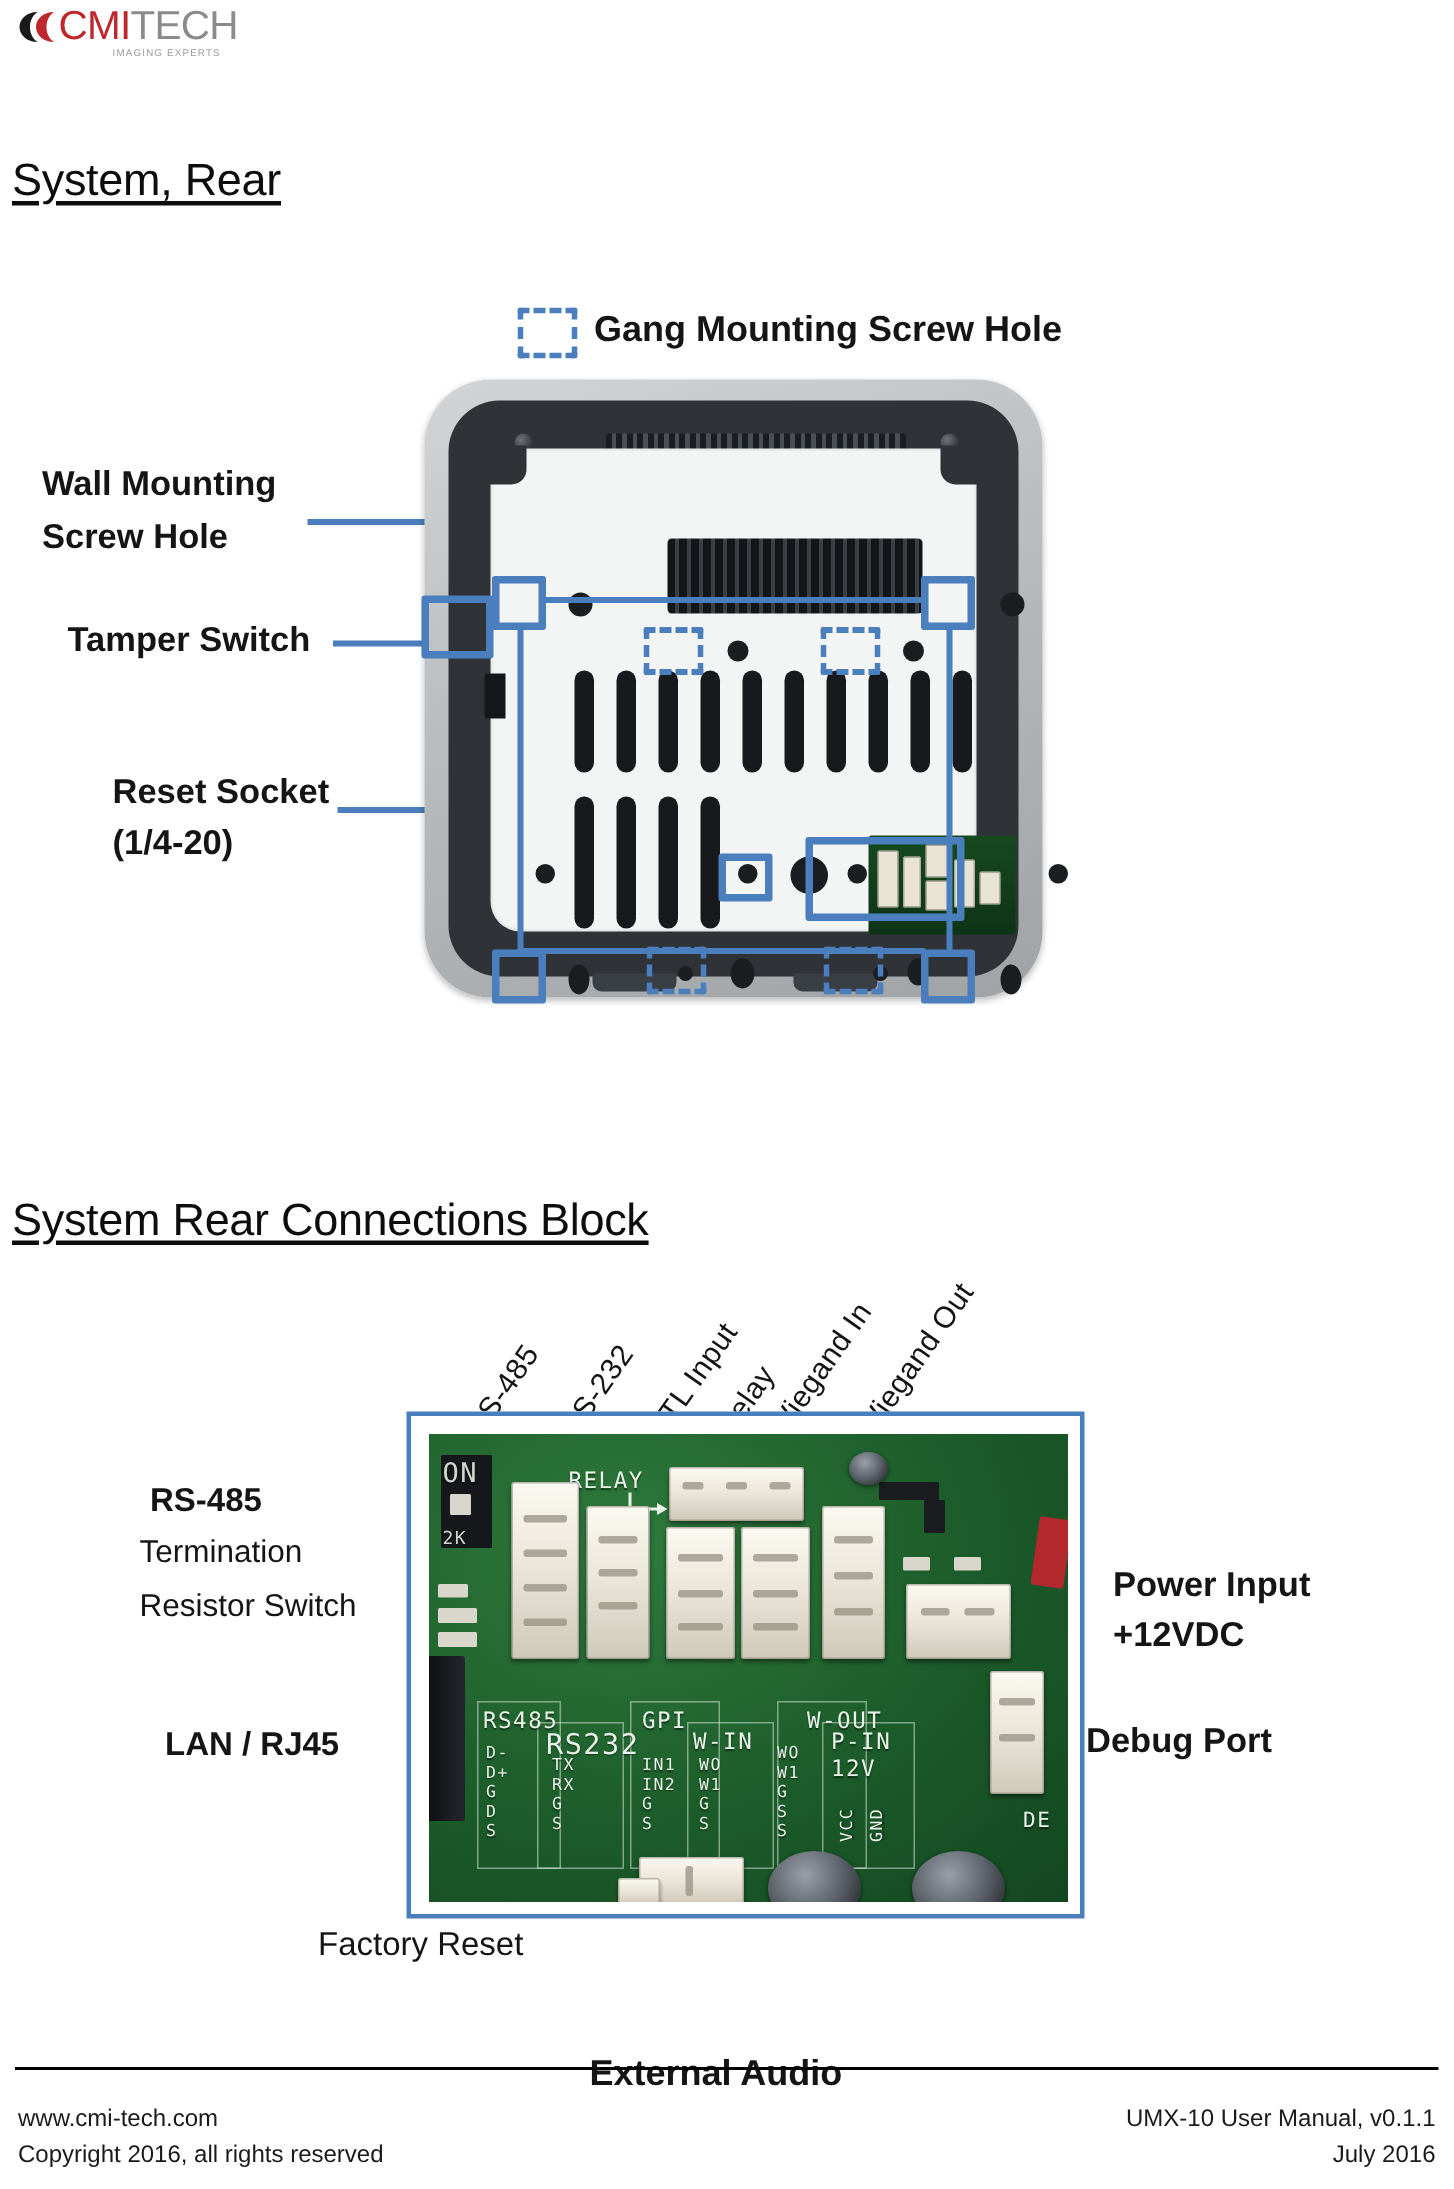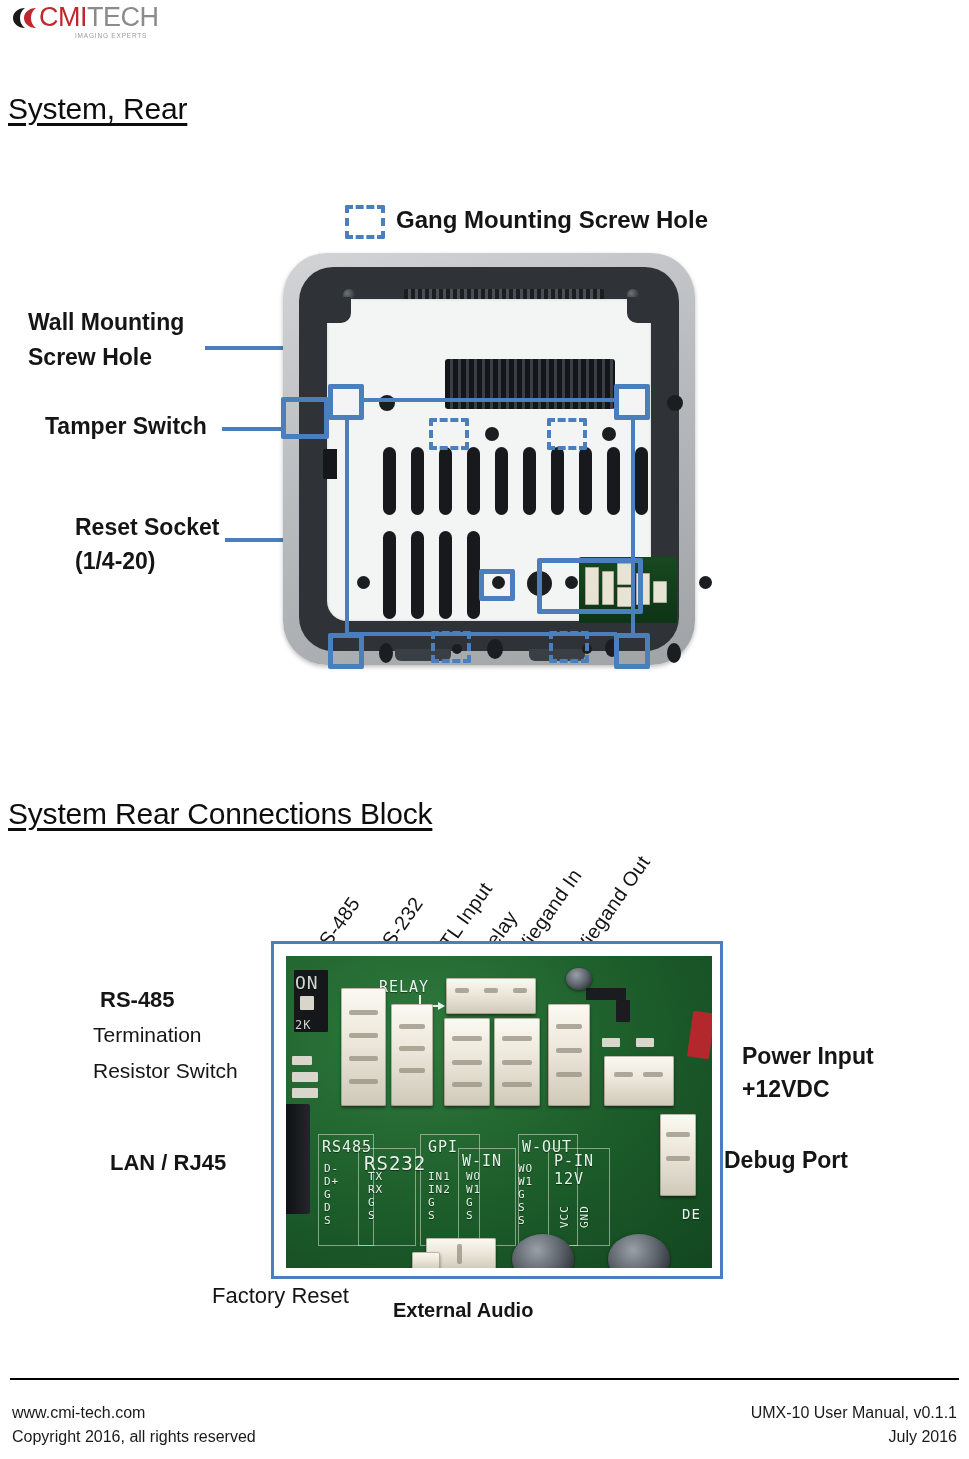--- a/index.html
+++ b/index.html
@@ -46,21 +46,21 @@
   .h1 {
     position: absolute;
     font-size: 30px;
     font-weight: normal;
     color: #0d0d0d;
     text-decoration: underline;
     text-underline-offset: 4px;
     letter-spacing: -0.2px;
     white-space: nowrap;
   }
-  #heading-rear { left: 8px; top: 92px; }
+  #heading-rear { left: 8px; top: 104px; }
   #heading-block { left: 8px; top: 797px; }
 
   
   .label {
     position: absolute;
     font-size: 21px;
     color: #151515;
     white-space: nowrap;
     line-height: 25px;
   }
@@ -438,21 +438,21 @@
 <div class="label bold" style="left:100px; top:987px; font-size:22px;">RS-485</div>
 <div class="label" style="left:93px; top:1022px; font-size:21px;">Termination</div>
 <div class="label" style="left:93px; top:1058px; font-size:21px;">Resistor  Switch</div>
 <div class="label bold" style="left:110px; top:1150px; font-size:22px;">LAN / RJ45</div>
 
 <div class="label bold" style="left:742px; top:1044px; font-size:23px;">Power Input</div>
 <div class="label bold" style="left:742px; top:1077px; font-size:23px;">+12VDC</div>
 <div class="label bold" style="left:724px; top:1148px; font-size:23px;">Debug Port</div>
 
 <div class="label" style="left:212px; top:1283px; font-size:22px;">Factory Reset</div>
-<div class="label bold" style="left:393px; top:1298px; font-size:20px;">External Audio</div>
+<div class="label bold" style="left:393px; top:1370px; font-size:24px;">External Audio</div>
 
 <div id="pcb-figure">
   <div class="pcb">
 
     <div class="dip" style="left:8px; top:14px; width:34px; height:62px;"></div>
     <div class="dip-knob" style="left:14px; top:40px; width:14px; height:14px;"></div>
     <div class="silk" style="left:9px; top:16px; font-size:18px; color:#cfd8cf;">ON</div>
     <div class="silk" style="left:9px; top:62px; font-size:12px; color:#cfd8cf;">2K</div>
 
     <div class="silk" style="left:93px; top:22px; font-size:15px;">RELAY</div>
@@ -503,21 +503,21 @@
     <div class="pcb-trace" style="left:72px; top:192px; width:58px; height:98px;"></div>
     <div class="pcb-trace" style="left:134px; top:178px; width:60px; height:112px;"></div>
     <div class="pcb-trace" style="left:172px; top:192px; width:58px; height:98px;"></div>
     <div class="pcb-trace" style="left:232px; top:178px; width:60px; height:112px;"></div>
     <div class="pcb-trace" style="left:262px; top:192px; width:62px; height:98px;"></div>
 
     <div class="silk" style="left:36px;  top:182px; font-size:15px;">RS485</div>
     <div class="silk" style="left:78px;  top:196px; font-size:19px;">RS232</div>
     <div class="silk" style="left:142px; top:182px; font-size:15px;">GPI</div>
     <div class="silk" style="left:176px; top:196px; font-size:15px;">W-IN</div>
-    <div class="silk" style="left:236px; top:182px; font-size:15px;">W-OUT</div>
+    <div class="silk" style="left:252px; top:182px; font-size:15px;">W-OUT</div>
     <div class="silk" style="left:268px; top:196px; font-size:15px;">P-IN</div>
     <div class="silk" style="left:268px; top:214px; font-size:15px;">12V</div>
     <div class="silk" style="left:396px; top:250px; font-size:14px;">DE</div>
 
     <div class="silk" style="left:38px; top:206px; font-size:11px; line-height:13px; white-space:pre;">D-
 D+
 G
 D
 S</div>
     <div class="silk" style="left:82px; top:214px; font-size:11px; line-height:13px; white-space:pre;">TX

